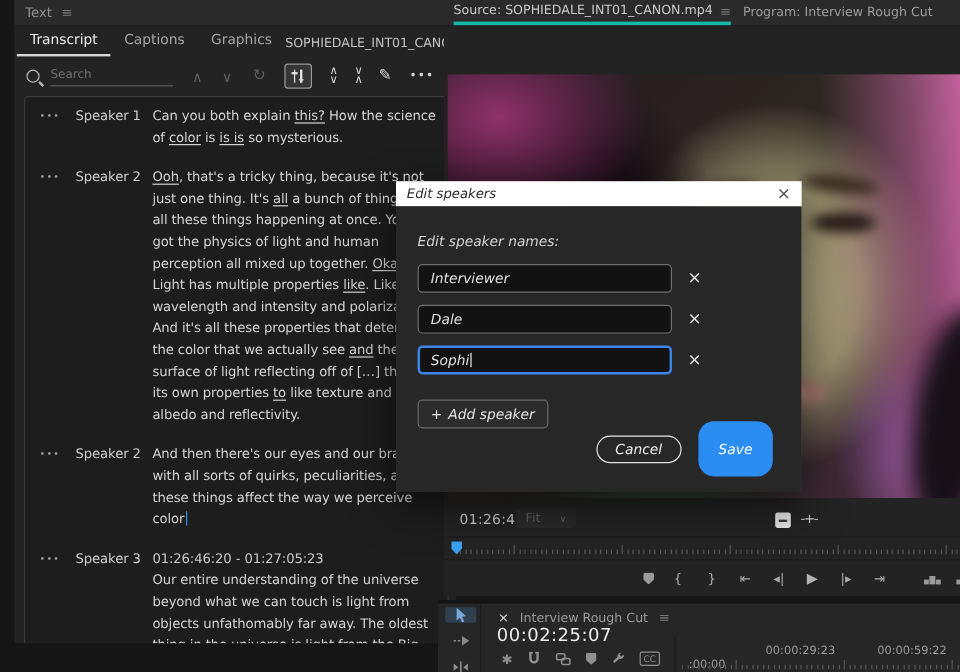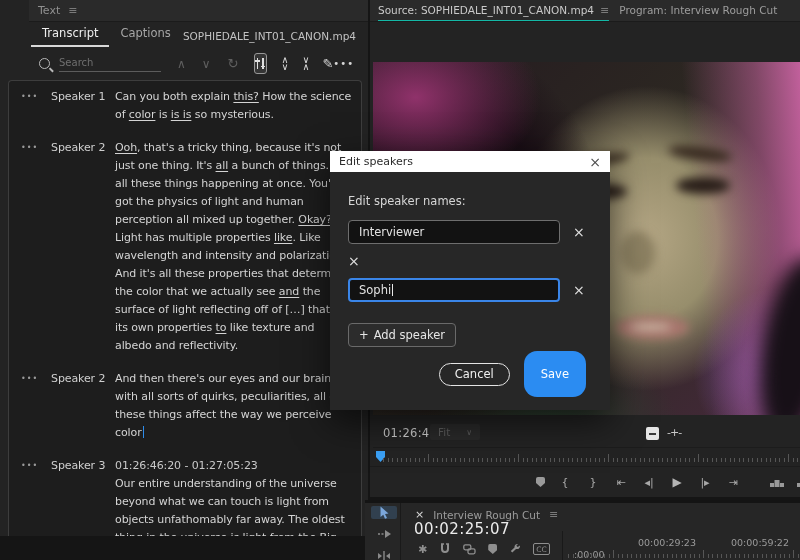--- a/index.html
+++ b/index.html
@@ -1,21 +1,21 @@
 <!DOCTYPE html>
 <html><head>
 <meta charset="utf-8">
 <style>
   * { margin:0; padding:0; box-sizing:border-box; }
   html,body { background:#000; }
   .app { position:relative; width:800px; height:560px; background:#151515;
          font-family:"DejaVu Sans", sans-serif; color:#ccc; overflow:hidden; }
 
   
-  .text-panel { position:absolute; left:0; top:0; width:368px; height:536px; background:#232323;padding-left:29px; }
+  .text-panel { position:absolute; left:12px; top:0; width:368px; height:536px; background:#232323; }
   .panel-tabbar { height:22px; background:#2a2a2a; display:flex; align-items:center; padding:0 9px; gap:8px; border-bottom:1px solid #1b1b1b; }
   .panel-title { color:#8f8f8f; font-size:11px; }
   .ham { color:#7a7a7a; font-size:11px; }
   .doc-tabs { display:flex; align-items:flex-end; height:25px; padding:0 2px; font-size:11.5px; color:#a6a6a6; }
   .doc-tab { padding:4px 11px 5px; border-bottom:2px solid transparent; }
   .doc-tab.active { color:#ededed; border-bottom:2px solid #d8d8d8; }
   .filename { margin-left:auto; color:#c2c2c2; font-size:10.5px; padding:0 10px 5px 0; }
   .toolbar { display:flex; align-items:center; height:33px; padding:0 10px; }
   .mag { position:relative; width:11px; height:11px; border:1.5px solid #b9b9b9; border-radius:50%; flex:none; }
   .mag::after { content:''; position:absolute; width:5px; height:1.5px; background:#b9b9b9; transform:rotate(45deg); left:9px; top:10px; }
@@ -34,21 +34,21 @@
   .spk { color:#cfcfcf; line-height:18px; }
   .time { color:#c9c9c9; line-height:18px; }
   .txt { color:#d4d4d4; line-height:18px; max-width:238px; }
   .txt u { text-underline-offset:2px; }
   .caret { display:inline-block; width:1.5px; height:12px; background:#2d8ceb; vertical-align:-2px; margin-left:1px; }
 
   
   .monitor { position:absolute; left:370px; top:0; width:430px; height:497px; background:#232323; overflow:hidden; }
   .mon-tabs { height:22px; background:#2a2a2a; display:flex; align-items:center; font-size:10.5px; color:#9d9d9d; padding:0 8px; gap:10px; border-bottom:1px solid #1b1b1b; }
   .mon-tab { display:flex; align-items:center; gap:6px; height:100%; border-bottom:1px solid transparent; }
-  .mon-tab.active { color:#c9c9c9; border-bottom:1px solid #14b8a6; }
+  .mon-tab.active { color:#c9c9c9; border-bottom:3px solid #14b8a6; }
   .mon-tab.program { }
   .video { position:absolute; left:3px; top:62px; width:427px; height:353px; overflow:hidden;
     background:
       linear-gradient(265deg, #c2609c 0%, rgba(194,96,156,0.55) 10%, rgba(194,95,155,0) 26%),
       radial-gradient(ellipse 30% 35% at 96% 88%, rgba(138,91,181,0.9) 0%, rgba(120,70,160,0) 70%),
       radial-gradient(ellipse 45% 38% at 10% 10%, rgba(150,52,111,0.95) 0%, rgba(80,20,60,0) 65%),
       radial-gradient(ellipse 52% 75% at 16% 48%, #1c0e17 0%, rgba(24,12,20,0.92) 48%, rgba(24,12,20,0) 74%),
       radial-gradient(ellipse 44% 60% at 64% 50%, #b4a684 0%, #978e6c 38%, rgba(125,115,85,0) 72%),
       radial-gradient(ellipse 42% 28% at 42% 102%, rgba(42,66,48,0.9) 0%, rgba(30,50,36,0) 70%),
       linear-gradient(135deg, #241a20 0%, #2e2a22 55%, #46283c 100%);
@@ -89,21 +89,21 @@
   .tl-tc { position:absolute; left:49px; top:17px; font-size:15px; color:#ececec; letter-spacing:0.4px; }
   .tl-icons { position:absolute; left:53px; top:39px; display:flex; gap:12px; align-items:center; color:#8f8f8f; height:14px; }
   .cc-box { border:1px solid #8f8f8f; border-radius:2px; font-size:7.5px; padding:0.5px 2px; line-height:1.2; }
   .nest-ico { font-size:11px; }
   .tl-divider { position:absolute; left:197px; top:28px; bottom:0; width:1px; background:#191919; }
   .rlbl { position:absolute; top:34px; font-size:9.5px; color:#9a9a9a; }
   .rl0 { left:209px;margin-top:12px; } .rl1 { left:273px; } .rl2 { left:366px; }
   .tl-ticks { position:absolute; left:203px; right:0; top:48px; height:9px; }
 
   
-  .dialog { position:absolute; left:330px; top:151px; width:280px; height:259px; z-index:50; box-shadow:0 12px 34px rgba(0,0,0,0.6); }
+  .dialog { position:absolute; left:330px; top:151px; width:338px; height:259px; z-index:50; box-shadow:0 12px 34px rgba(0,0,0,0.6);font-style:italic; }
   .dlg-head { height:21px; background:#ffffff; color:#2b2b2b; font-size:11px; display:flex; align-items:center; padding:0 9px; }
   .dlg-close { margin-left:auto; color:#4e4e4e; font-size:14px; line-height:1; }
   .dlg-body { position:absolute; top:21px; bottom:0; width:100%; background:#272727; padding:0 18px; }
   .dlg-label { margin-top:22px; font-size:11.5px; color:#d6d6d6; }
   .spk-row { display:flex; align-items:center; margin-top:10px; gap:13px; }
   .spk-row:first-of-type { margin-top:12px; }
   .spk-input { width:212px; height:24px; background:#121212; border:1px solid #6e6e6e; border-radius:4px; color:#e2e2e2; font-size:11.5px; display:flex; align-items:center; padding-left:10px; }
   .spk-input.focused { border:2px solid #3a85e8; padding-left:9px; }
   .input-caret { width:1px; height:12px; background:#e8e8e8; margin-left:1px; }
   .spk-del { color:#e0e0e0; font-size:14px; line-height:1; }
@@ -118,20 +118,21 @@
 <div class="app">
 
   <section class="text-panel">
     <div class="panel-tabbar">
       <span class="panel-title">Text</span>
       <span class="ham">≡</span>
     </div>
     <div class="doc-tabs">
       <span class="doc-tab active">Transcript</span>
       <span class="doc-tab">Captions</span>
+      <span class="doc-tab">Graphics</span>
       <span class="filename">SOPHIEDALE_INT01_CANON.mp4</span>
     </div>
     <div class="toolbar">
       <span class="mag"></span>
       <input class="search-input" readonly="" placeholder="Search" style="">
       <span class="tb-ico dim" style="margin-left:16px">∧</span>
       <span class="tb-ico dim" style="margin-left:16px">∨</span>
       <span class="tb-ico dim" style="margin-left:17px;font-size:13px">↻</span>
       <span class="toggle-box">
         <span class="vbar a"></span>
@@ -447,20 +448,21 @@
       <span class="dlg-close">×</span>
     </div>
     <div class="dlg-body">
       <div class="dlg-label">Edit speaker names:</div>
       <div>
           <div class="spk-row">
             <div class="spk-input">Interviewer</div>
             <span class="spk-del">×</span>
           </div>
           <div class="spk-row">
+            <div class="spk-input">Dale</div>
             <span class="spk-del">×</span>
           </div>
           <div class="spk-row">
             <div class="spk-input focused">Sophi<span class="input-caret"></span></div>
             <span class="spk-del">×</span>
           </div>
         </div>
       <span class="add-btn">
         <span>+</span>
         <span>Add speaker</span>

